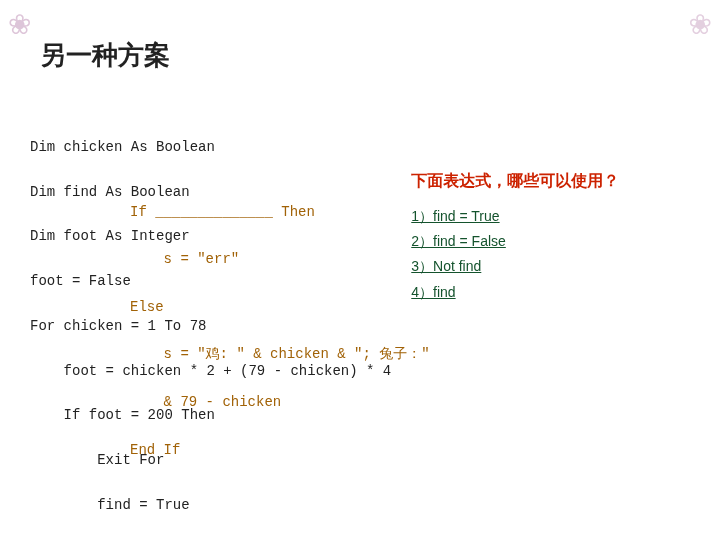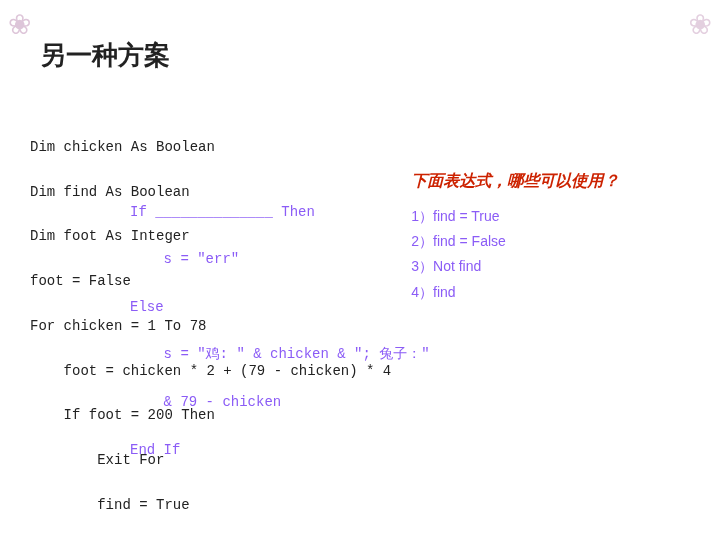--- a/index.html
+++ b/index.html
@@ -66,36 +66,36 @@
       display: flex;
       flex-direction: column;
       gap: 12px;
       margin-top: 80px;
     }
 
     .question-box {
       font-size: 16px;
       font-weight: bold;
       color: #cc2200;
-      font-style: italic;
     }
 
     .answer-list {
       font-size: 14px;
-      color: #8b5cf6;
+      color: #14532d;
       line-height: 1.8;
+      text-decoration: underline;
     }
 
     .bottom-code {
       position: absolute;
       bottom: 30px;
       left: 130px;
       font-family: 'Courier New', Courier, monospace;
       font-size: 14px;
-      color: #8b5cf6;
+      color: #a16207;
       line-height: 1.7;
       white-space: pre;
     }
 
     .code-line {
       display: block;
     }
   </style>
 </head>
 <body>

